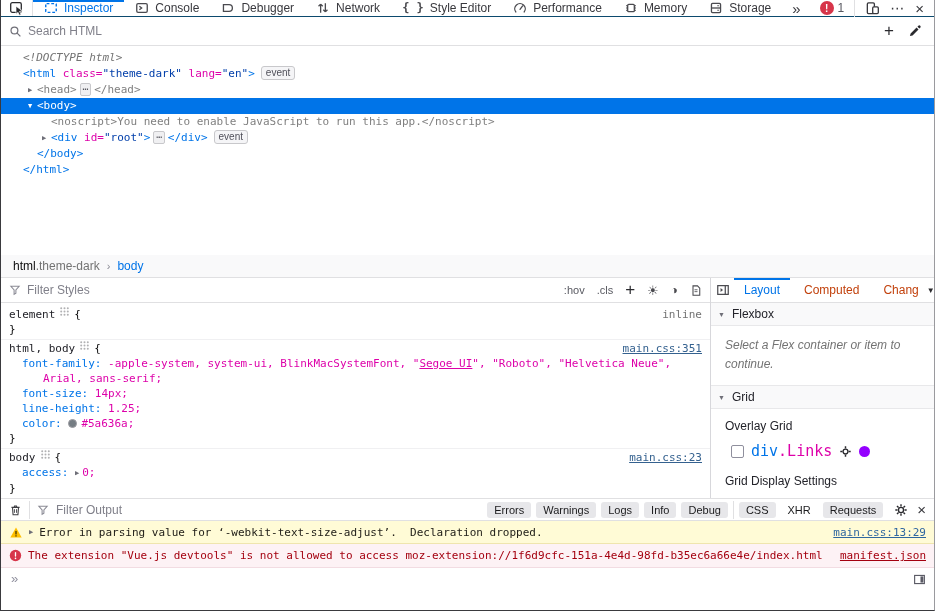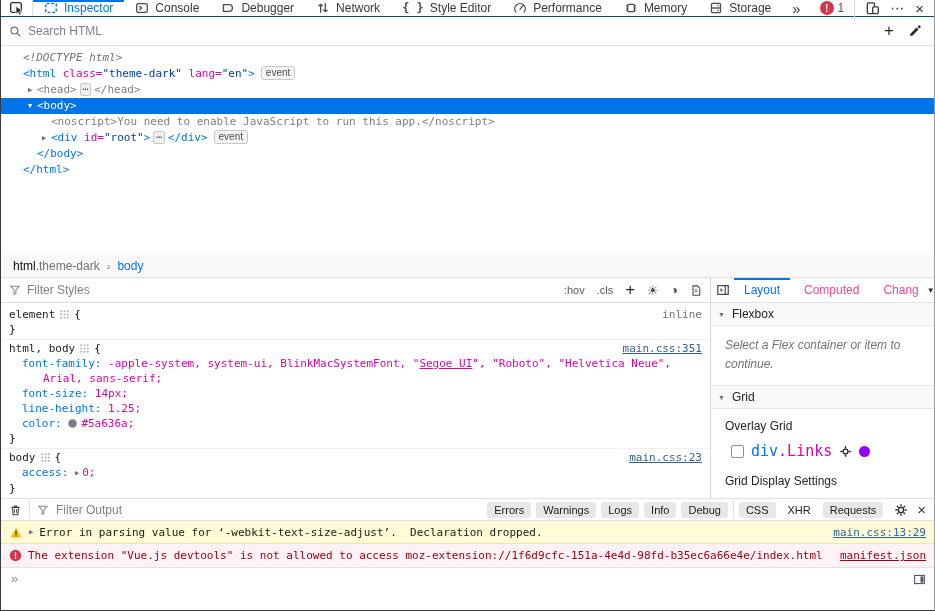--- a/index.html
+++ b/index.html
@@ -65,37 +65,37 @@
   .split { height:220px; flex:none; display:flex; background:#fff; }
   .rulespane { width:710px; flex:none; border-right:1px solid #d7d7db; display:flex; flex-direction:column; overflow:hidden; }
   .ruleshead { height:25px; flex:none; display:flex; align-items:center; gap:6px; padding:0 8px; border-bottom:1px solid #e0e0e2; }
   .ruleshead .ph { color:#80808a; }
   .ruleshead-right { margin-left:auto; display:flex; align-items:center; gap:12px; color:#4a4a4f; }
   .tinybtn { font-size:11px; color:#585961; }
   .sun { font-size:13px; } .half { font-size:12px; }
   .rulesbody { flex:1; overflow:hidden; font-family:"DejaVu Sans Mono",monospace; font-size:11px; line-height:15px; padding-top:3px; position:relative; }
   .rule { border-bottom:1px solid #f0f0f2; padding:1px 0 2px 0; }
   .rule:last-child { border-bottom:none; }
-  .rule-head { display:flex; align-items:center; padding:0 8px; }
+  .rule-head { display:flex; align-items:flex-start; padding:0 8px; }
   .rule-sel { color:#222228; }
   .dotgrid { margin:0 5px; color:#b1b1b3; }
   .rule-loc { margin-left:auto; }
   .rule-loc a, .loc-link { color:#34618f; text-decoration:underline; cursor:pointer; }
   .rule-loc.plain { color:#737373; text-decoration:none; }
   .decl { padding-left:42px; text-indent:-21px; color:#0c0c0d; }
   .prop { color:#0074e8; }
   .pval { color:#dd00a9; }
   .swatch { display:inline-block; width:9px; height:9px; border-radius:50%; border:1px solid #9a9aa0; vertical-align:-1px; margin-right:4px; }
   .mtwisty { display:inline; color:#6f6f78; font-size:7px; vertical-align:1px; margin-right:3px; }
   .closebrace { padding-left:8px; }
 
   
   .layoutpane { flex:1; display:flex; flex-direction:column; overflow:hidden; background:#fff; }
   .layouthead { height:25px; flex:none; display:flex; align-items:center; gap:4px; padding:0 5px; border-bottom:1px solid #e0e0e2; }
-  .ltab { padding:0 10px; height:100%; display:flex; align-items:center; position:relative; color:#ec4899; }
+  .ltab { padding:0 10px; height:100%; display:flex; align-items:center; position:relative; color:#c2410c; }
   .ltab.active { color:#0074e8; }
   .ltab.active::before { content:""; position:absolute; top:0; left:0; right:0; height:2px; background:#0074e8; }
   .ddcaret { font-size:8px; color:#2a2a2e; margin-left:-6px; }
   .sechead { height:23px; flex:none; display:flex; align-items:center; gap:7px; padding:0 7px; background:#f9f9fa; border-bottom:1px solid #e8e8ea; font-size:12px; color:#23232a; }
   .sechead .twistysec { font-size:7px; color:#6f6f78; }
   .secbody { background:#fff; border-bottom:1px solid #e8e8ea; }
   .flexmsg { padding:10px 14px 12px 14px; font-style:italic; color:#737373; line-height:1.55; max-width:210px; }
   .gridbody { padding:10px 0 0 14px; }
   .gridlabel { color:#23232a; margin-bottom:9px; }
   .griditem { display:flex; align-items:center; gap:7px; margin:0 0 14px 6px; font-family:"DejaVu Sans Mono",monospace; font-size:15px; }

